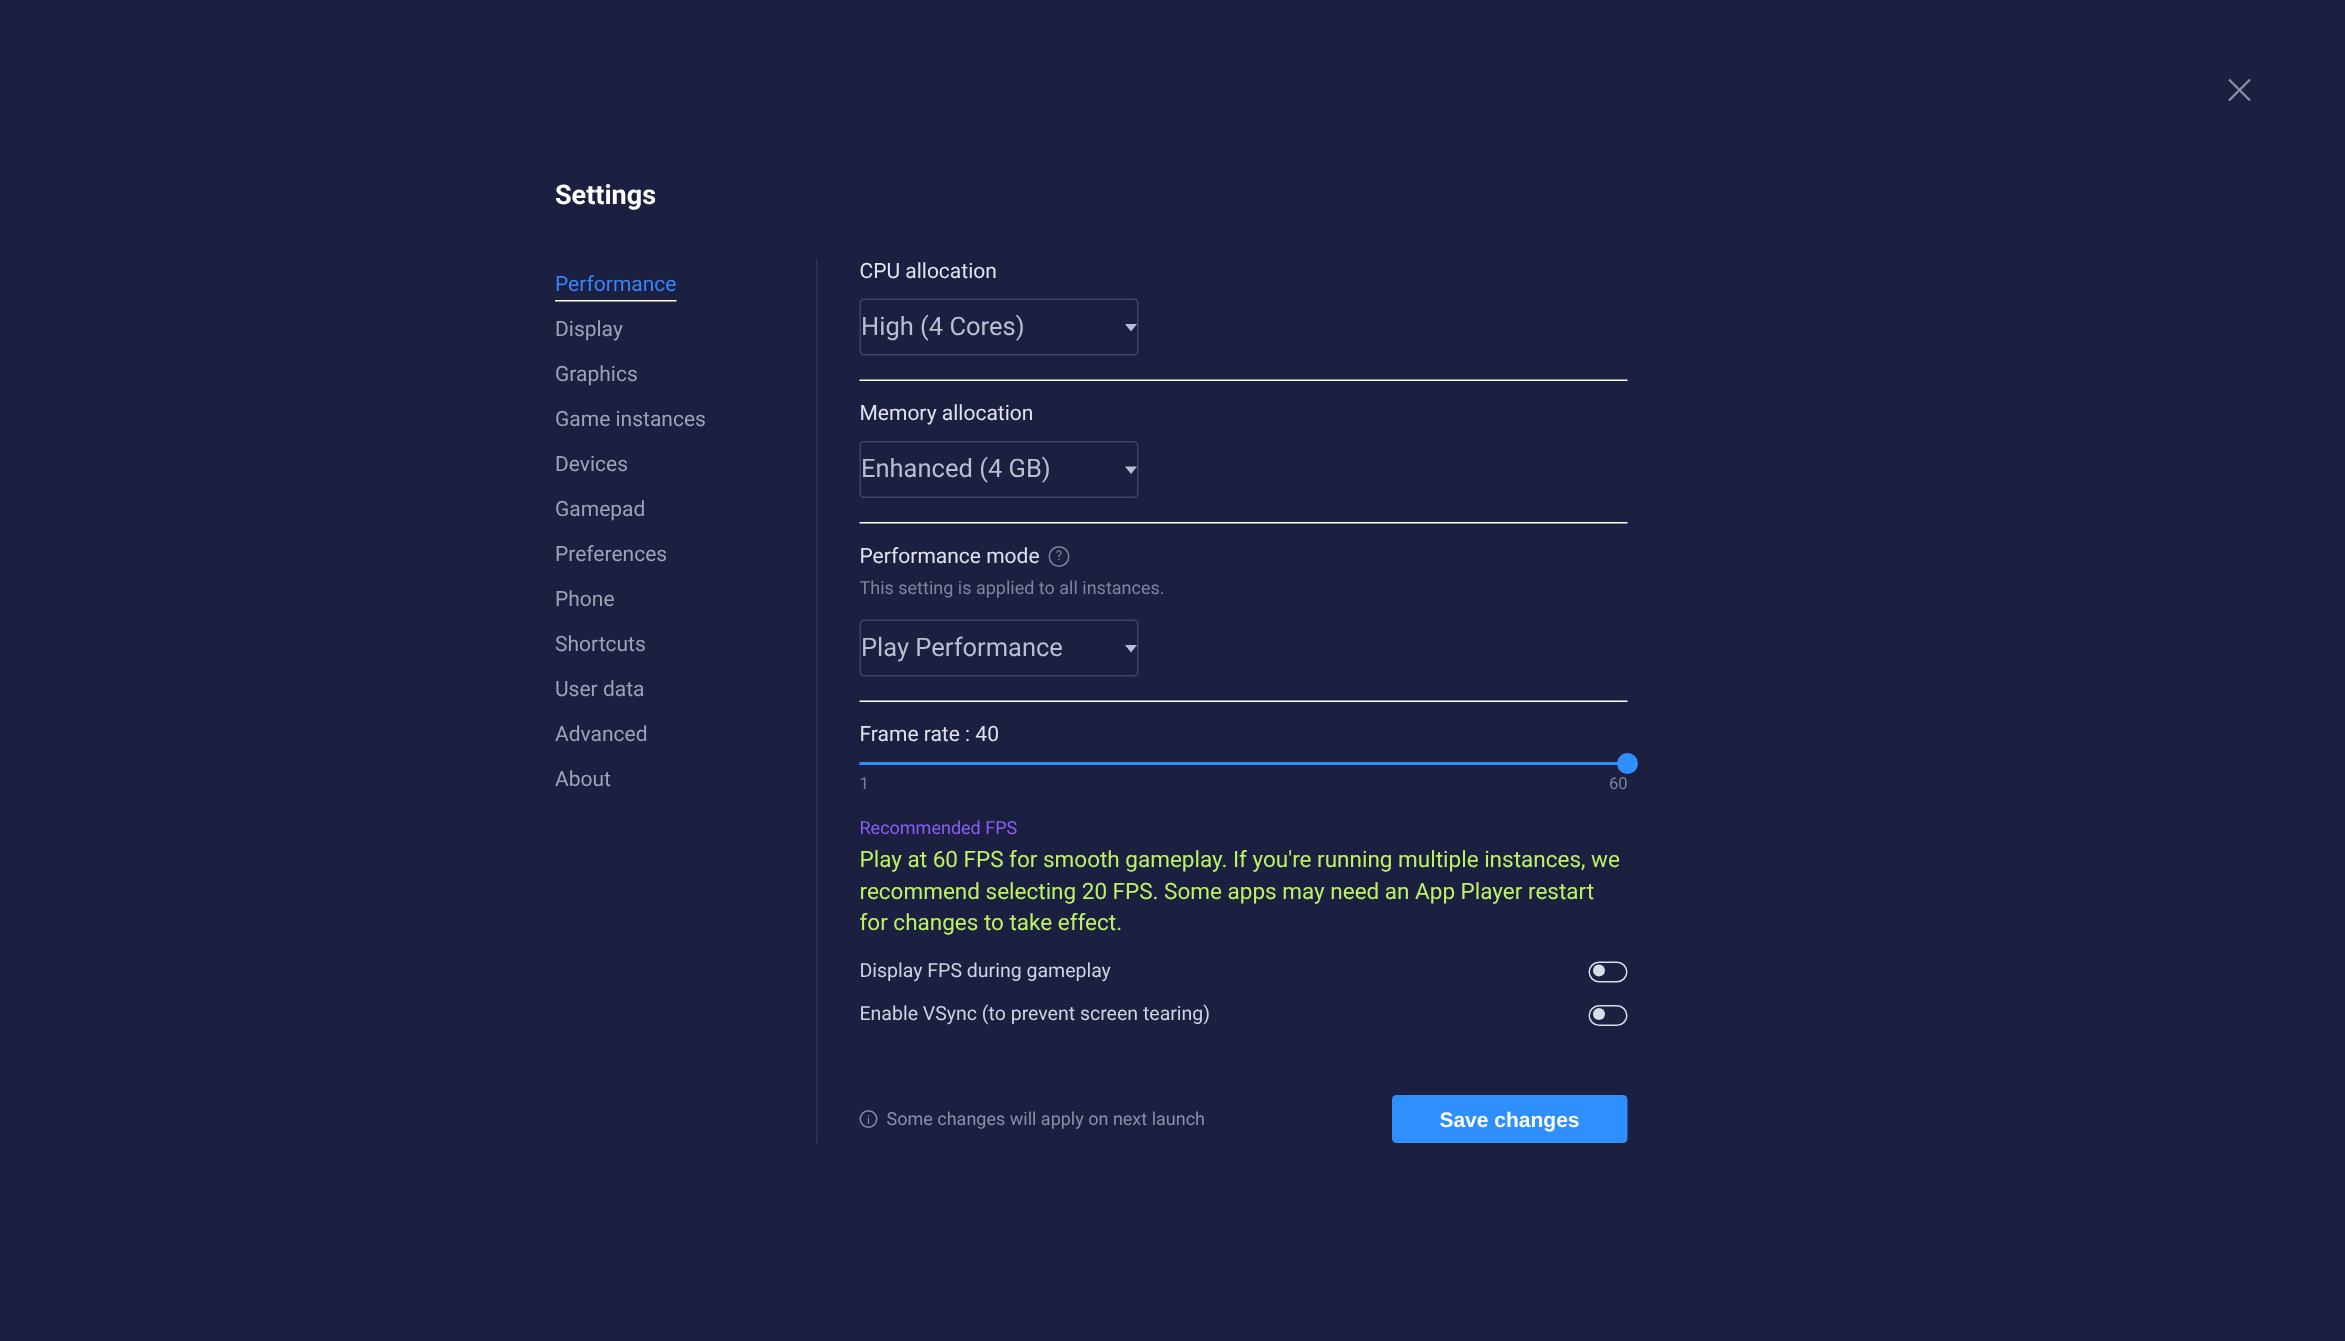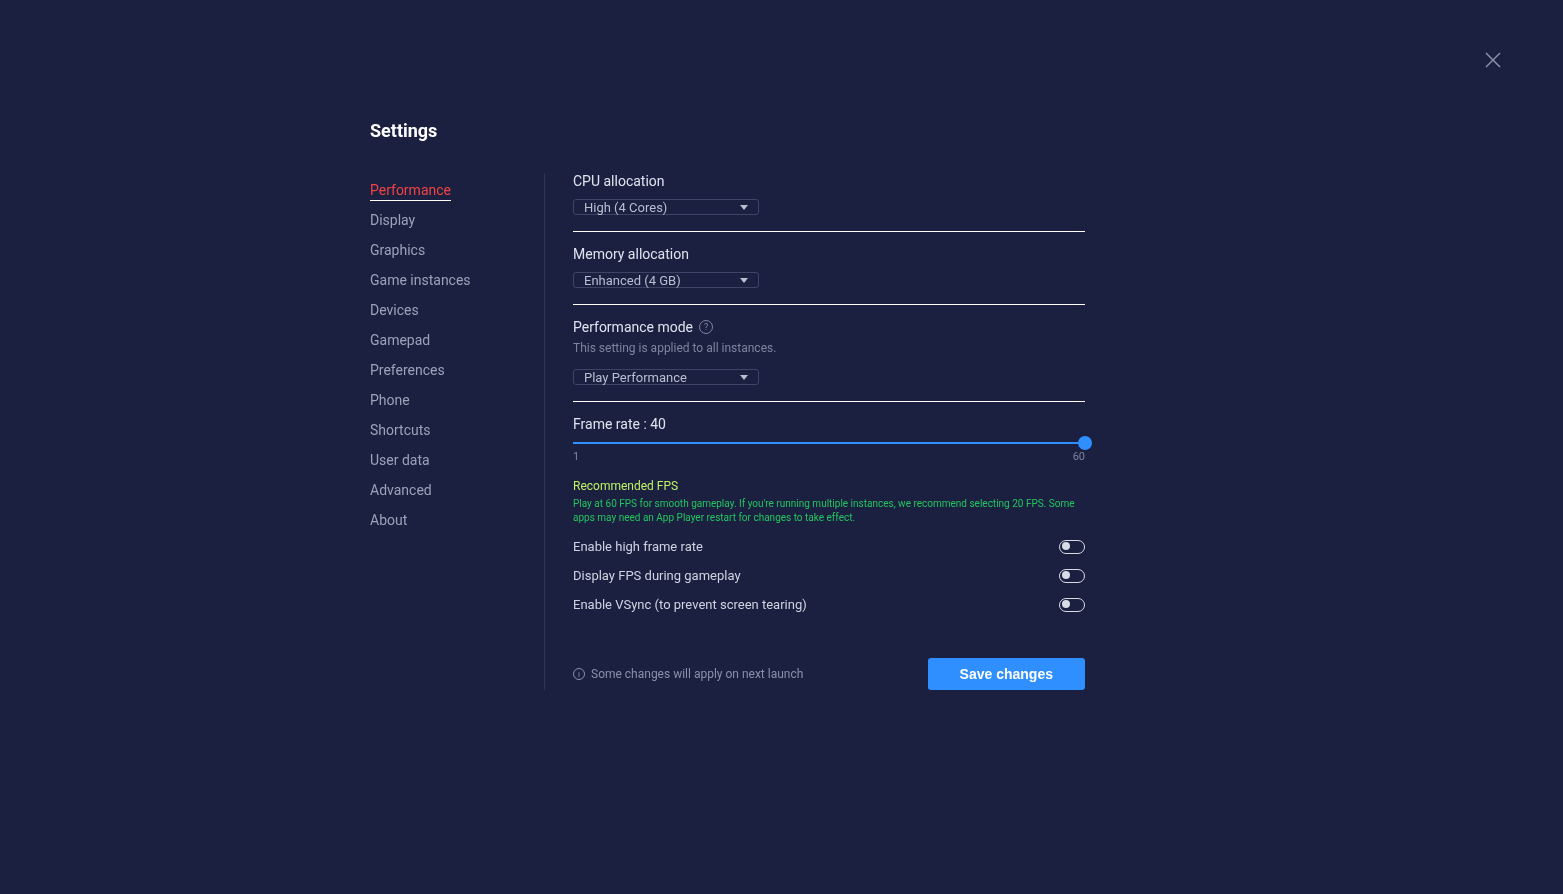--- a/index.html
+++ b/index.html
@@ -45,21 +45,21 @@
     display: flex;
     flex-direction: column;
   }
   .sidebar-item {
     color: #9ca2b8;
     font-size: 14px;
     padding: 7px 0;
     cursor: pointer;
   }
   .sidebar-item.active {
-    color: #ef4444;
+    color: #3b82f6;
   }
   .sidebar-item.active span {
     border-bottom: 1px solid #ffffff;
     padding-bottom: 2px;
   }
   .content {
     flex: 1;
     padding-left: 28px;
     padding-top: 0;
   }
@@ -89,30 +89,30 @@
     height: 14px;
     border: 1px solid #7e849e;
     border-radius: 50%;
     align-items: center;
     justify-content: center;
     font-size: 9px;
     color: #7e849e;
   }
   .dropdown {
     width: 186px;
-    height: 16px;
+    height: 38px;
     background: transparent;
     border: 1px solid #3d4466;
     border-radius: 3px;
     display: flex;
     align-items: center;
     justify-content: space-between;
-    padding: 0 10px;
-    cursor: pointer;
-    font-size: 13px;
+    padding: 0 0;
+    cursor: pointer;
+    font-size: 17px;
     color: #b9bed0;
   }
   .dropdown .caret {
     width: 0; height: 0;
     border-left: 4px solid transparent;
     border-right: 4px solid transparent;
     border-top: 5px solid #b9bed0;
   }
   .slider-wrap {
     margin-top: 6px;
@@ -135,26 +135,26 @@
   }
   .slider-labels {
     display: flex;
     justify-content: space-between;
     font-size: 11px;
     color: #7e849e;
     margin-top: 6px;
   }
   .rec-title {
     font-size: 12px;
+    color: #8b5cf6;
+    margin-top: 16px;
+  }
+  .rec-text {
+    font-size: 15px;
     color: #bef264;
-    margin-top: 16px;
-  }
-  .rec-text {
-    font-size: 10px;
-    color: #22c55e;
     margin-top: 4px;
     line-height: 1.4;
   }
   .toggle-row {
     display: flex;
     align-items: center;
     justify-content: space-between;
     margin-top: 14px;
   }
   .toggle-row-label {
@@ -280,26 +280,20 @@
           </div>
           <div class="slider-labels">
             <span>1</span>
             <span>60</span>
           </div>
         </div>
         <div class="rec-title">Recommended FPS</div>
         <div class="rec-text">Play at 60 FPS for smooth gameplay. If you're running multiple instances, we recommend selecting 20 FPS. Some apps may need an App Player restart for changes to take effect.</div>
 
         <div class="toggle-row">
-          <div class="toggle-row-label">Enable high frame rate</div>
-          <div class="toggle">
-              <div class="knob"></div>
-            </div>
-        </div>
-        <div class="toggle-row">
           <div class="toggle-row-label">Display FPS during gameplay</div>
           <div class="toggle">
               <div class="knob"></div>
             </div>
         </div>
         <div class="toggle-row">
           <div class="toggle-row-label">Enable VSync (to prevent screen tearing)</div>
           <div class="toggle">
               <div class="knob"></div>
             </div>

